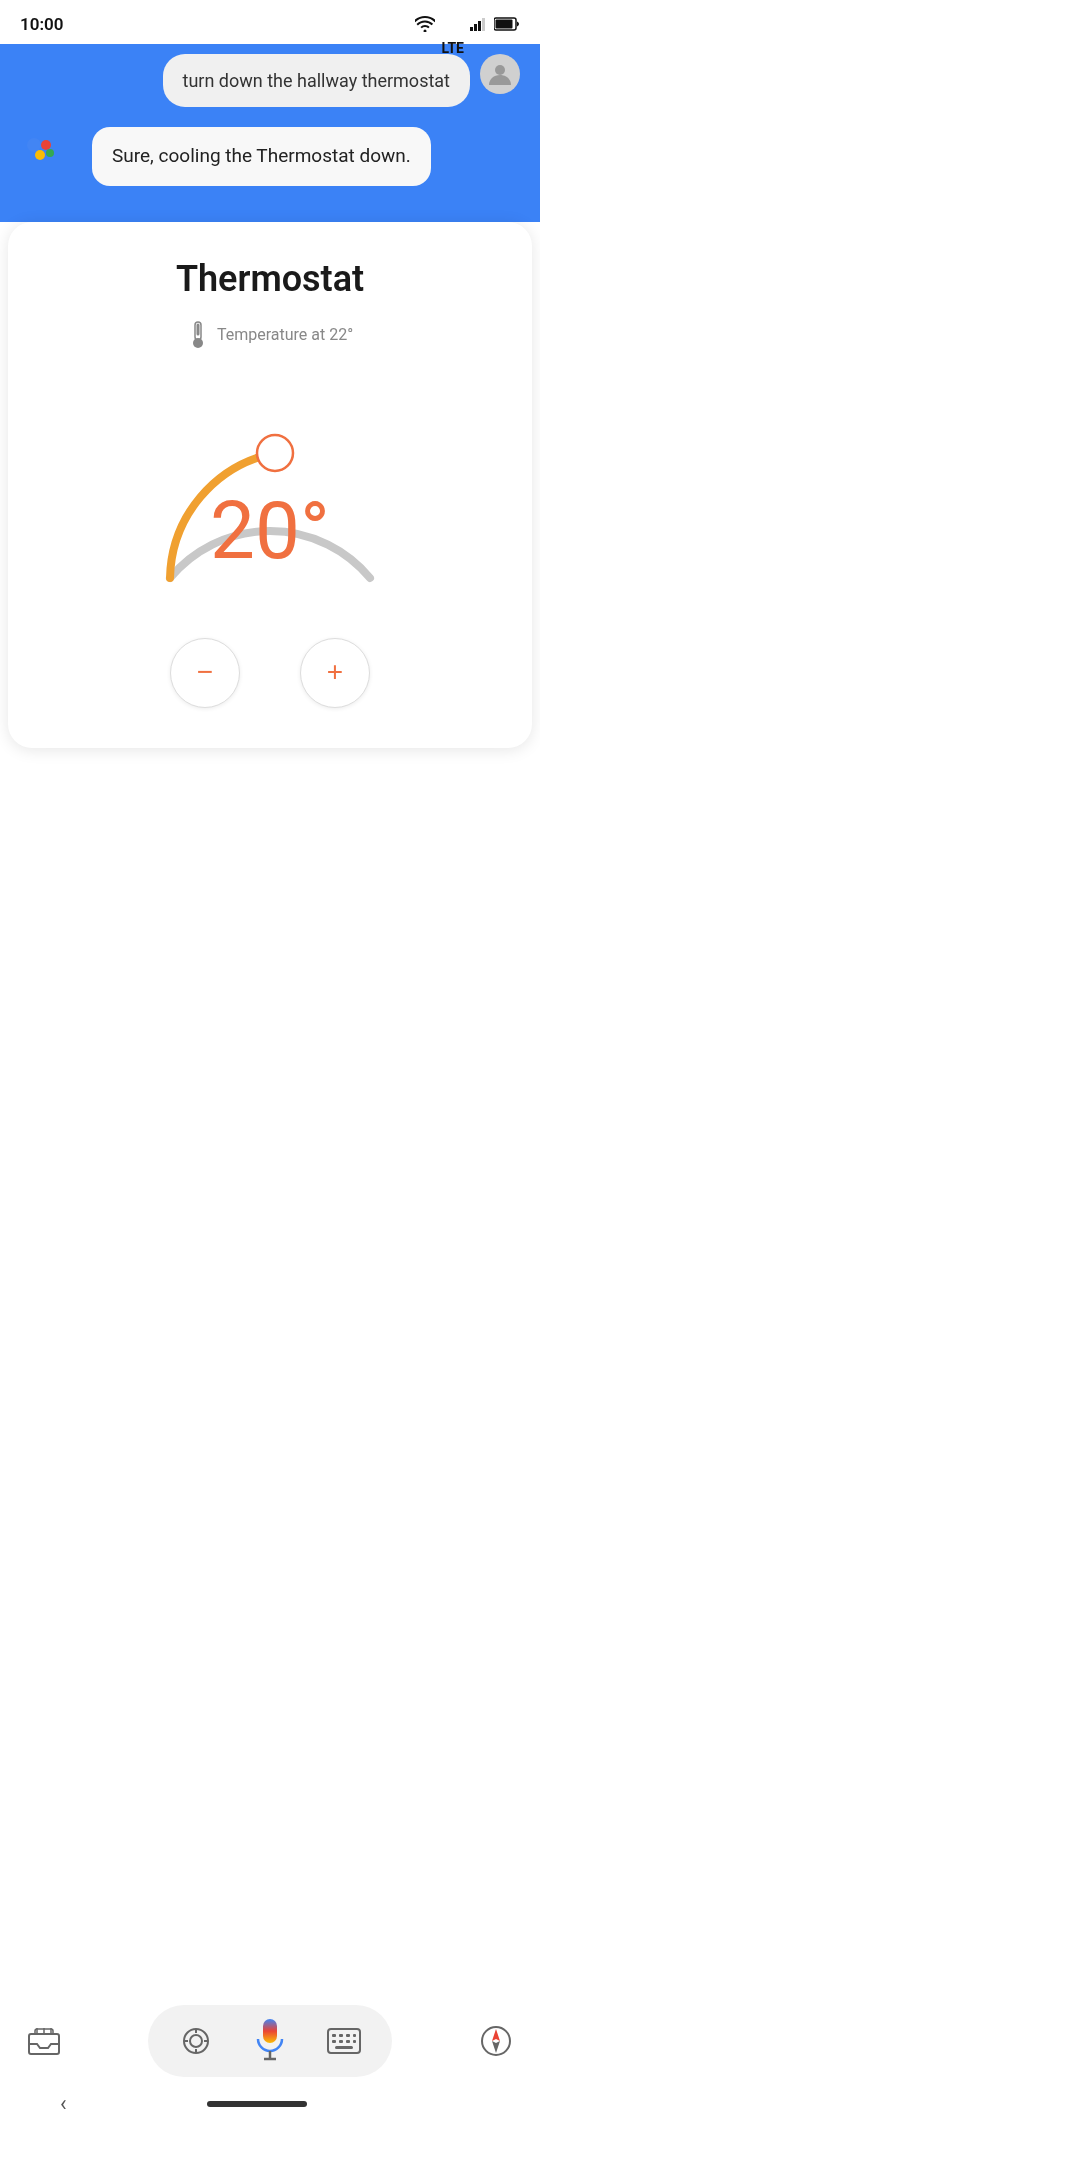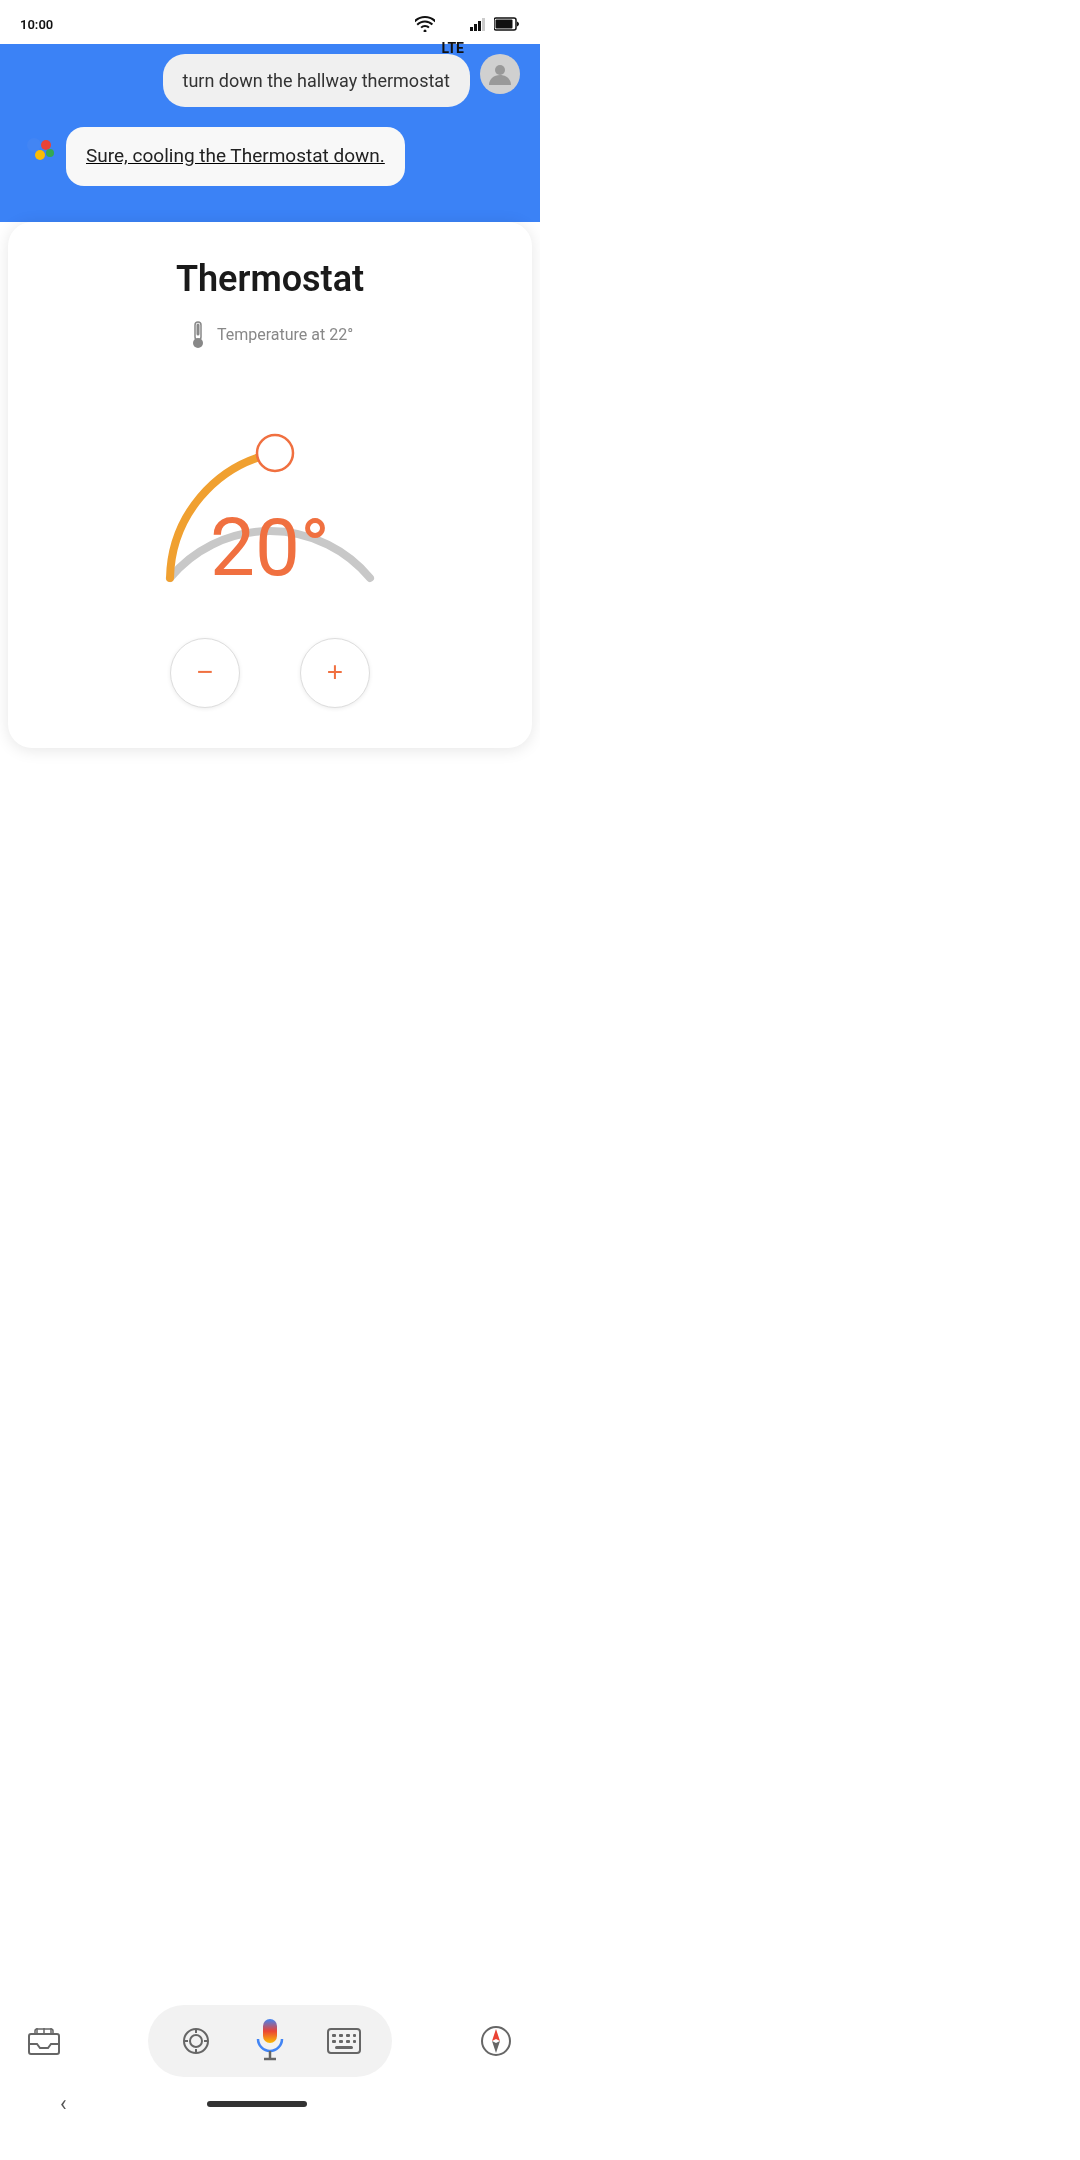--- a/index.html
+++ b/index.html
@@ -16,21 +16,21 @@
 
     
     .status-bar {
       display: flex;
       justify-content: space-between;
       align-items: center;
       padding: 12px 20px 8px 20px;
       height: 44px;
     }
     .status-time {
-      font-size: 13px;
+      font-size: 17px;
       font-weight: 600;
       color: #111;
     }
     .status-icons {
       display: flex;
       align-items: center;
       gap: 6px;
     }
     .lte-text {
       font-size: 14px;
@@ -73,23 +73,22 @@
       max-width: 380px;
       font-size: 18px;
       color: #333;
       line-height: 1.4;
     }
 
     
     .assistant-message-row {
       display: flex;
       align-items: flex-start;
-      gap: 2px;
+      gap: 28px;
       margin-bottom: 20px;
-      text-decoration: underline;
     }
     .google-dots {
       width: 44px;
       height: 44px;
       flex-shrink: 0;
       position: relative;
     }
     .assistant-bubble {
       background: #f8f8f8;
       border-radius: 18px;
@@ -135,21 +134,21 @@
       height: 220px;
       margin-bottom: 10px;
     }
     .dial-container svg {
       position: absolute;
       top: 0;
       left: 0;
     }
     .temp-display {
       position: absolute;
-      bottom: 10px;
+      bottom: 27px;
       left: 50%;
       transform: translateX(-50%);
       font-size: 80px;
       font-weight: 400;
       color: #f07040;
       line-height: 1;
       white-space: nowrap;
     }
 
     

